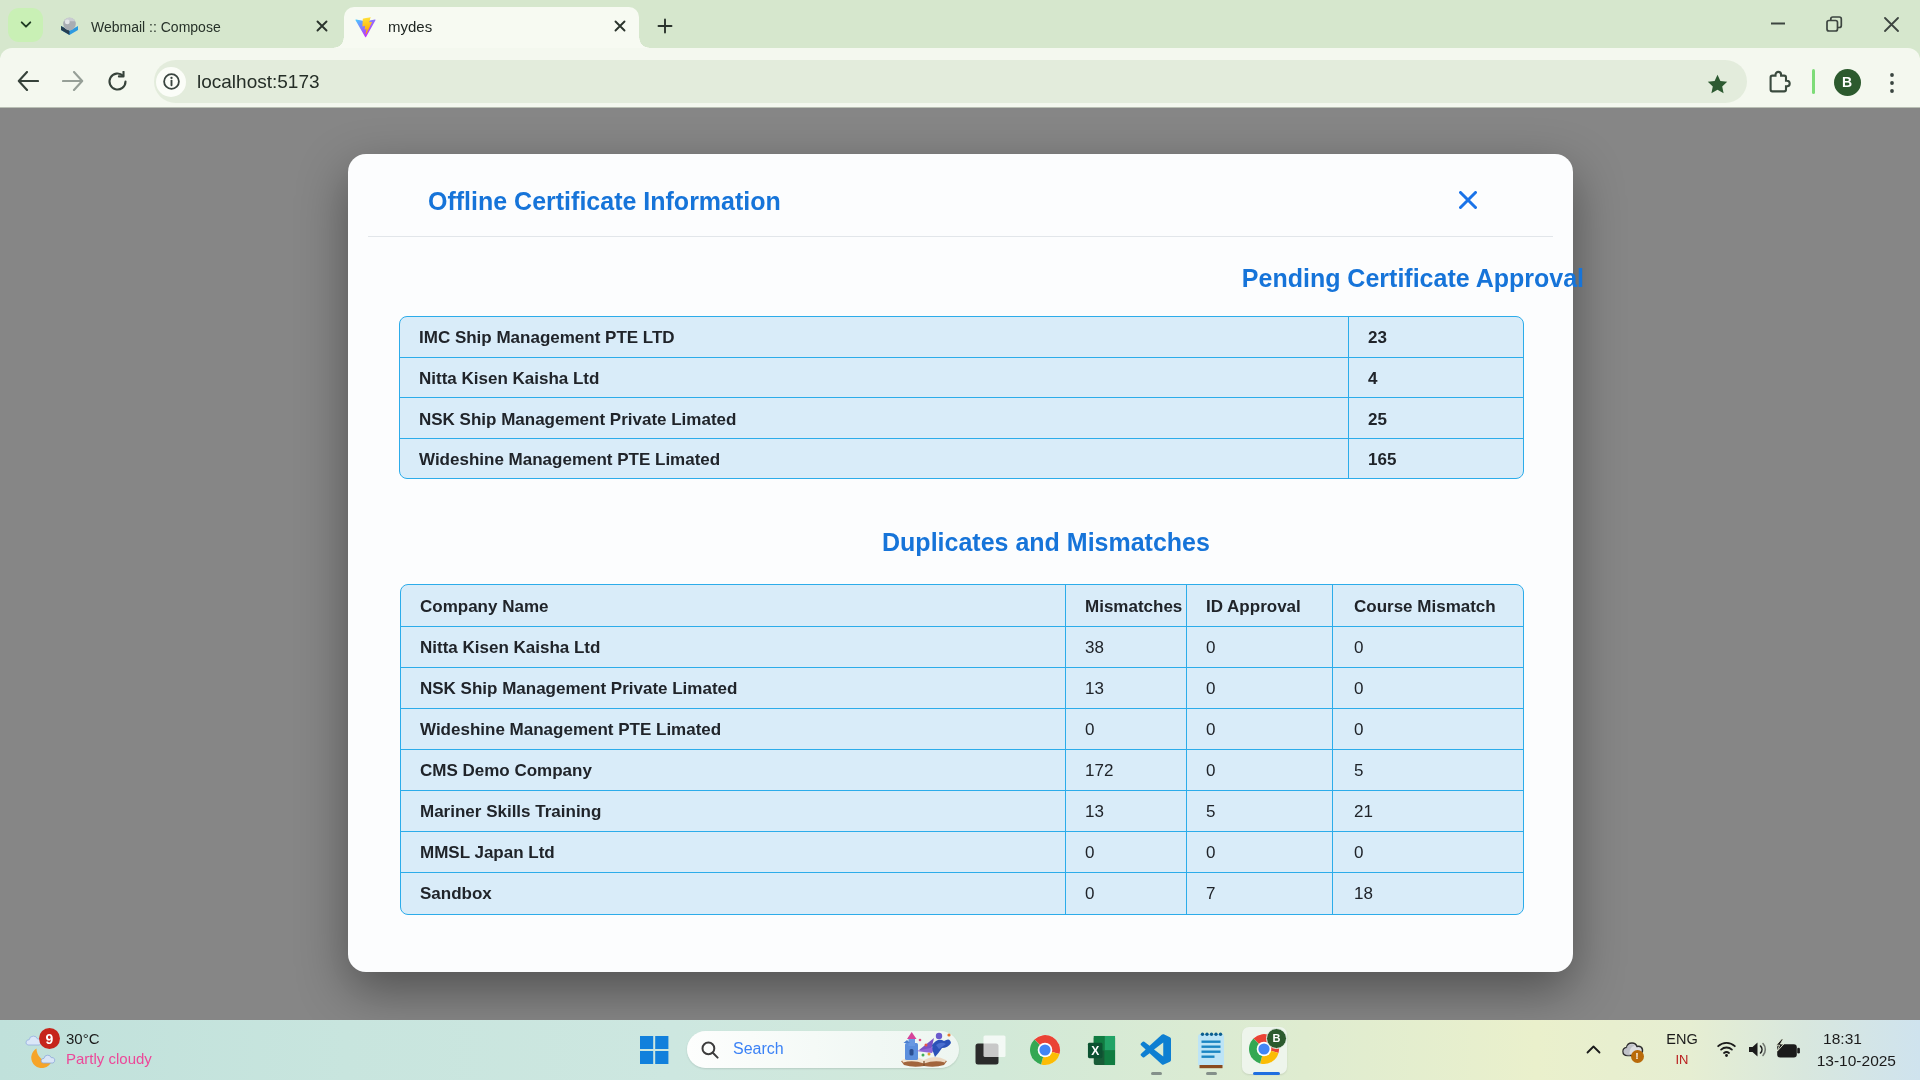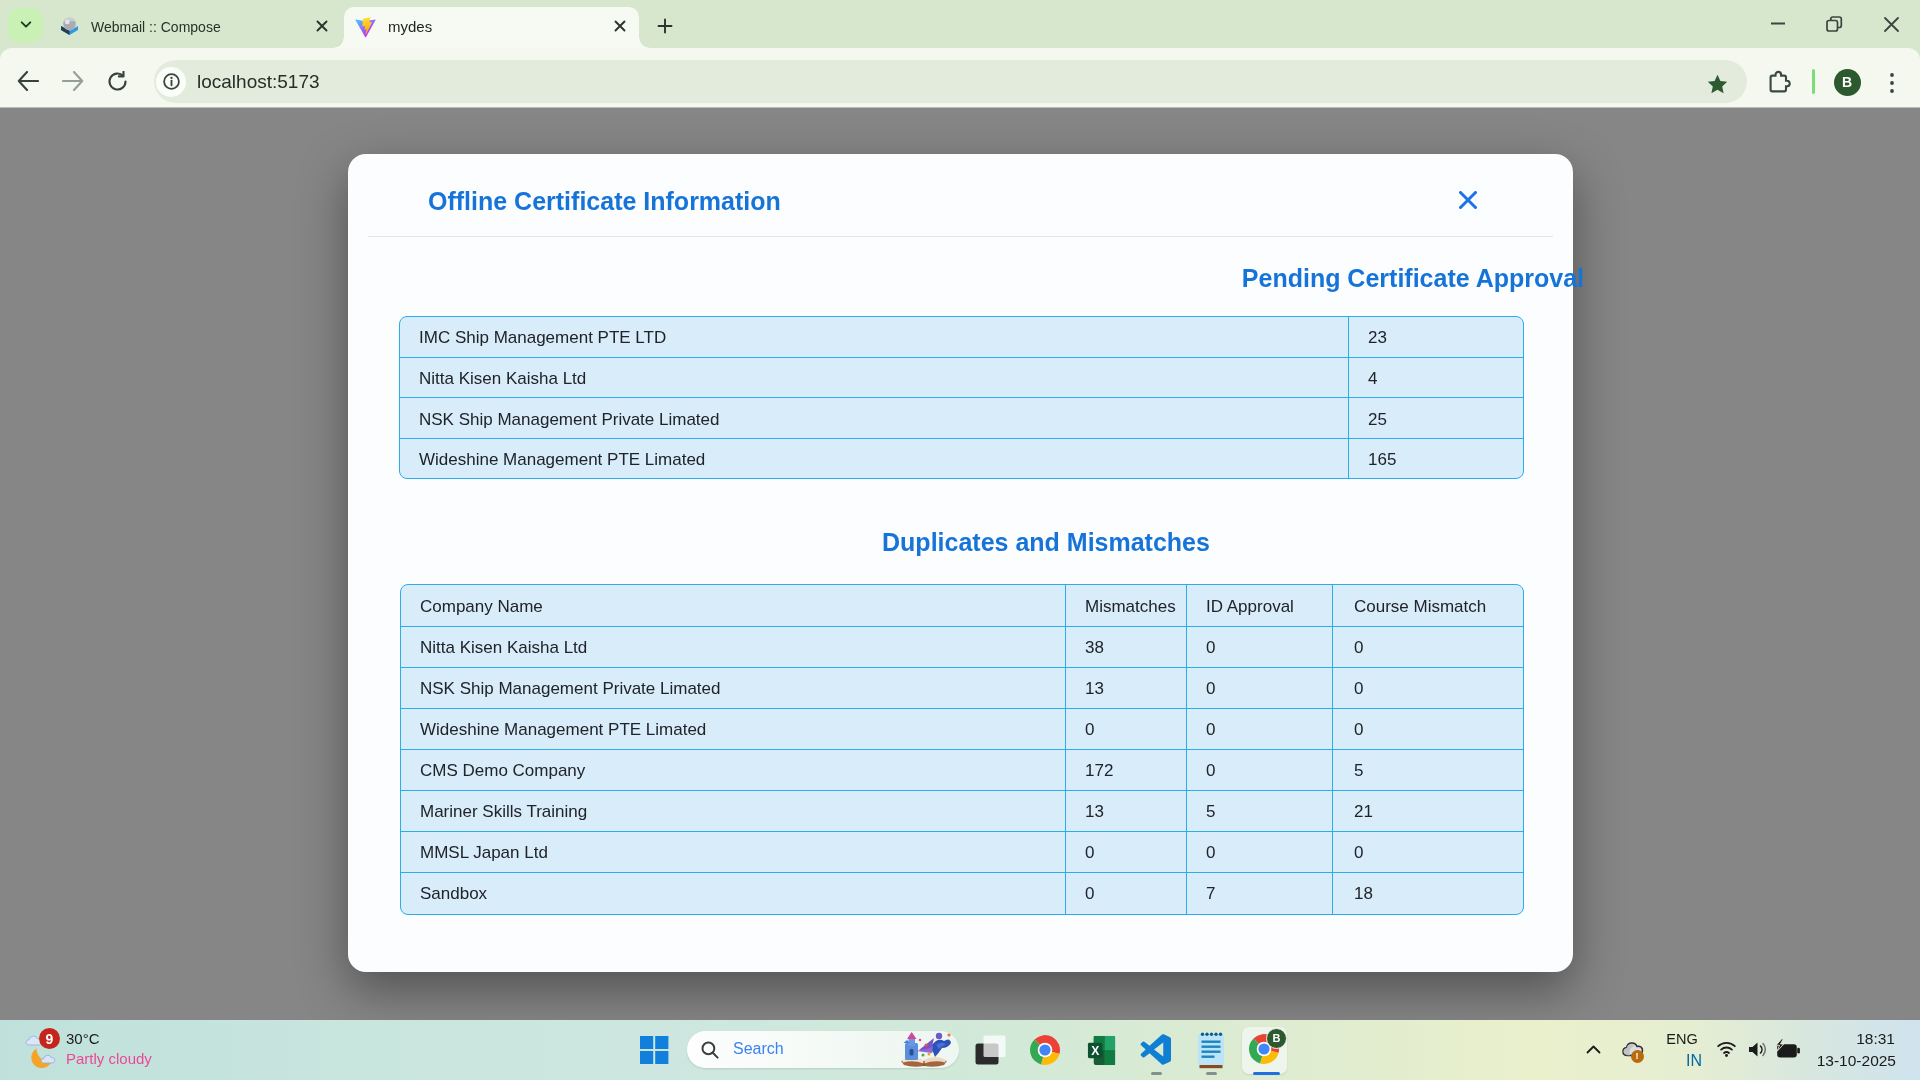--- a/index.html
+++ b/index.html
@@ -16,21 +16,21 @@
   #urltxt { left:197px; top:71px; font-size:19px; color:#252e27; }
   
   #page { left:0; top:108px; width:1920px; height:912px; background:#868686; }
   #modal { left:348px; top:154px; width:1225px; height:818px; background:#fcfdfe; border-radius:18px;
            box-shadow:0 18px 50px rgba(0,0,0,0.40); }
   .bluetit { color:#1674d9; font-weight:bold; font-size:25px; }
   #mtitle { left:428px; top:187px; }
   #mdivider { left:368px; top:236px; width:1185px; height:1px; background:#e2e6ea; }
   .t { position:absolute; background:#d9ecf9; border:1.5px solid #2cacea; border-radius:8px; overflow:hidden; }
   .row { position:absolute; left:0; width:100%; border-top:1.5px solid #2cacea; }
-  .cn { position:absolute; font-size:17px; font-weight:normal; color:#20242a; }
+  .cn { position:absolute; font-size:17px; font-weight:bold; color:#20242a; }
   .num { position:absolute; font-size:17px; color:#20242a; }
   .cdiv { position:absolute; top:0; bottom:0; width:1.5px; background:#2cacea; }
   
   #taskbar { left:0; top:1020px; width:1920px; height:60px;
     background:linear-gradient(90deg,#c0e1db 0%,#c8e5de 18%,#cde7e0 35%,#d2e9d8 52%,#dfecd0 68%,#eaf0cc 80%,#e6eed2 88%,#d8e7de 94%,#cfe3ee 100%); }
 </style>
 </head>
 <body>
 
 <div class="abs" id="tabstrip"></div>
@@ -299,31 +299,31 @@
 <svg class="abs" style="left:1586px;top:1044px" width="15" height="11" viewBox="0 0 15 11">
     <path d="M1.5 8.5 L7.5 2.5 L13.5 8.5" stroke="#1b1b1b" stroke-width="1.8" fill="none" stroke-linecap="round" stroke-linejoin="round"></path>
   </svg>
 <svg class="abs" style="left:1621px;top:1040px" width="24" height="19" viewBox="0 0 24 19">
   <path d="M6.5 15.5 q-4.5 0 -4.5 -4 q0-3.6 3.6-4 q.7-4.5 5.4-4.5 q3.8 0 5 3.4 q4.5-.7 5.4 2.9 q.7 3.6-3 4.8 q-1.2 1.4-3.4 1.4 z" fill="#dcdde0" stroke="#2e2e2e" stroke-width="1.5"></path>
   <path d="M4 14 q-2-1.5-1.5-3.5 q.5-2 3-2.2 q.6-4 5-4 q2 0 3.2 1.2 q-3.5 1-4.7 4.3 q-1.2 3.3 0 5.7 q-3 .5-5-1.5 z" fill="#b9bcc2" opacity="0.8"></path>
 </svg>
 <div class="abs" style="left:1630.5px;top:1049.5px;width:13px;height:13px;border-radius:50%;background:#b96a0a"></div>
 <div class="abs" style="left:1630.5px;top:1051px;width:13px;text-align:center;font-size:9px;font-weight:bold;color:#fff">!</div>
 <div class="abs" style="left:1662px;top:1031px;width:40px;text-align:center;font-size:14.5px;color:#1b1b1b">ENG</div>
-<div class="abs" style="left:1662px;top:1052px;width:40px;text-align:right;font-size:16px;color:#0369a1">IN</div>
+<div class="abs" style="left:1662px;top:1052px;width:40px;text-align:center;font-size:13px;color:#b91c1c">IN</div>
 <svg class="abs" style="left:1717px;top:1041px" width="19" height="16" viewBox="0 0 19 16">
   <path d="M1.2 5.2 a12 12 0 0 1 16.6 0" stroke="#1b1b1b" stroke-width="1.8" fill="none" stroke-linecap="round"></path>
   <path d="M4.1 8.6 a8 8 0 0 1 10.8 0" stroke="#1b1b1b" stroke-width="1.8" fill="none" stroke-linecap="round"></path>
   <path d="M7 12 a4 4 0 0 1 5 0" stroke="#1b1b1b" stroke-width="1.8" fill="none" stroke-linecap="round"></path>
   <circle cx="9.5" cy="14.5" r="1.4" fill="#1b1b1b"></circle>
 </svg>
 <svg class="abs" style="left:1748px;top:1041px" width="22" height="17" viewBox="0 0 22 17">
   <path d="M1 6 h3.5 L9.5 1.5 V15.5 L4.5 11 H1 Z" fill="#1b1b1b"></path>
   <path d="M12.5 5 a5 5 0 0 1 0 7" stroke="#1b1b1b" stroke-width="1.6" fill="none" stroke-linecap="round"></path>
   <path d="M15 2.5 a9 9 0 0 1 0 12" stroke="#1b1b1b" stroke-width="1.6" fill="none" stroke-linecap="round" opacity="0.55"></path>
 </svg>
 <svg class="abs" style="left:1775px;top:1039px" width="26" height="20" viewBox="0 0 26 20">
   <rect x="2.2" y="5.2" width="19.6" height="13.2" rx="3" fill="#1b1b1b"></rect>
   <rect x="22.2" y="8.8" width="2.7" height="5.8" rx="1.3" fill="#1b1b1b"></rect>
   <path d="M7 -0.5 L1.2 6.2 L4.6 6.2 L2.2 12.2 L8.8 5 L5.5 5 L8.4 -0.5 Z" fill="#1b1b1b" stroke="#e7eed7" stroke-width="0.9"></path>
 </svg>
-<div class="abs" style="left:1790px;top:1030px;width:105px;text-align:right;font-size:15.5px;color:#1b1b1b">18:31</div>
+<div class="abs" style="left:1790px;top:1030px;width:105px;text-align:center;font-size:15.5px;color:#1b1b1b">18:31</div>
 <div class="abs" style="left:1790px;top:1052px;width:106px;text-align:right;font-size:15.5px;color:#1b1b1b">13-10-2025</div>
 
 </body></html>

